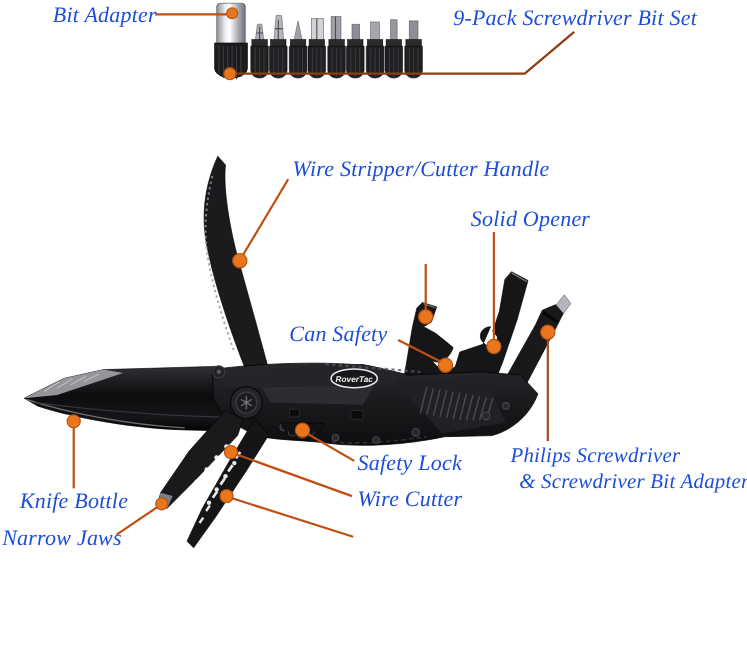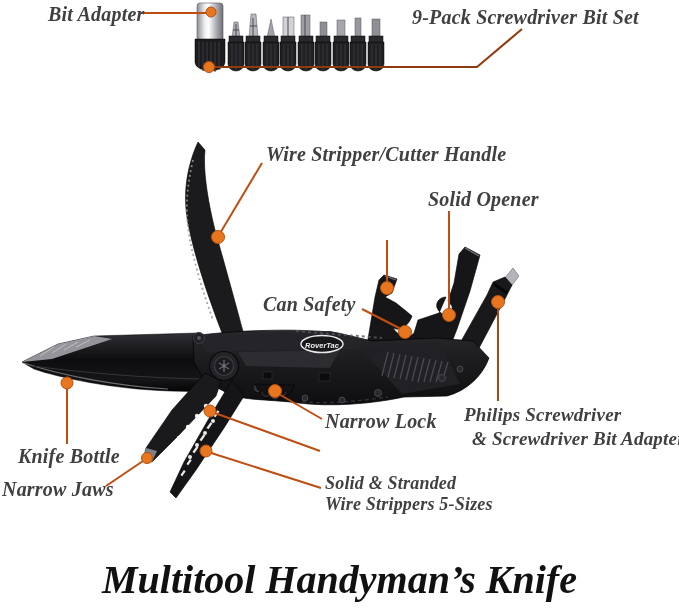--- a/index.html
+++ b/index.html
@@ -2,21 +2,21 @@
 <html><head>
 <meta charset="utf-8">
 <style>
   html,body{margin:0;padding:0;}
   #canvas{
     position:relative;width:679px;height:610px;background:#ffffff;
     overflow:hidden;font-family:"Liberation Serif", serif;
   }
   #art{position:absolute;left:0;top:0;}
   .callout{
-    position:absolute;font-weight:bold;font-style:italic;color:#404040;
+    position:absolute;font-weight:normal;font-style:italic;color:#1d4ed8;
     font-size:20px;line-height:23px;white-space:nowrap;letter-spacing:.2px;
   }
   .callout.small{font-size:18px;line-height:21px;}
   .callout.mid{font-size:19px;line-height:24px;}
   .callout span{display:block;}
   #philips span + span{margin-left:8px;}
   #main-title{
     position:absolute;left:0;top:556px;width:679px;text-align:center;
     font-weight:bold;font-style:italic;font-size:40px;color:#111;
   }
@@ -241,32 +241,28 @@
 
   <div class="callout" style="left:412px;top:6px">9-Pack Screwdriver Bit Set</div>
 
   <div class="callout" style="left:266px;top:143px">Wire Stripper/Cutter Handle</div>
 
   <div class="callout" style="left:428px;top:188px">Solid Opener</div>
 
 
   <div class="callout" style="left:263px;top:293px">Can Safety</div>
 
-  <div class="callout" style="left:325px;top:410px">Narrow Lock</div>
-
-
-  <div class="callout small" style="left:325px;top:473px">
-    <span>Solid &amp; Stranded</span>
-    <span>Wire Strippers 5-Sizes</span>
-  </div>
+  <div class="callout" style="left:325px;top:410px">Safety Lock</div>
+
+  <div class="callout" style="left:325px;top:443px">Wire Cutter</div>
+
 
   <div class="callout" style="left:18px;top:445px">Knife Bottle</div>
 
   <div class="callout" style="left:2px;top:478px">Narrow Jaws</div>
 
   <div class="callout mid" id="philips" style="left:464px;top:403px">
     <span>Philips Screwdriver</span>
     <span>&amp; Screwdriver Bit Adapter</span>
   </div>
 
-  <div id="main-title">Multitool Handyman’s Knife</div>
 
 </div>
 
 </body></html>

